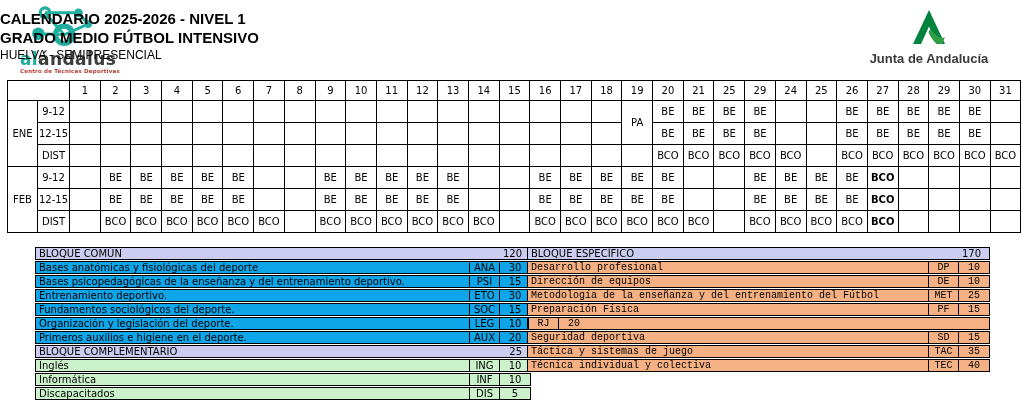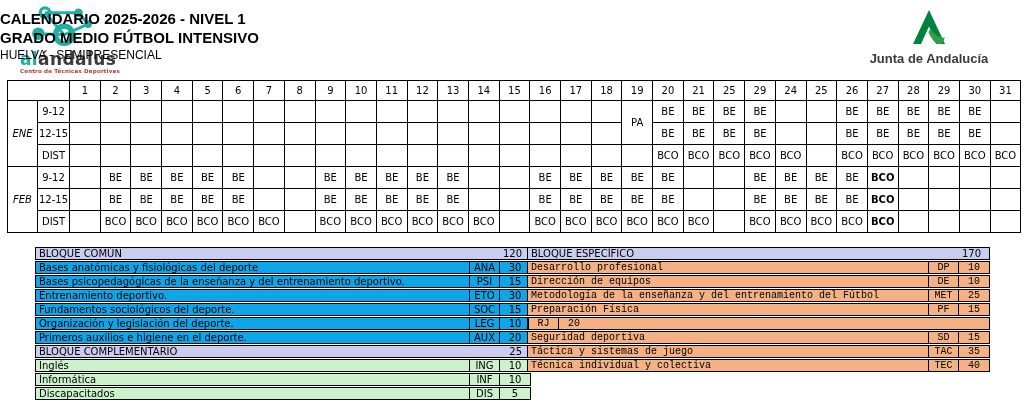--- a/index.html
+++ b/index.html
@@ -21,21 +21,21 @@
   .junta-label{font-size:13px;color:#3a3a3a;font-weight:600;margin-top:4px;font-family:"Liberation Sans",sans-serif;}
   
   #cal-table{position:absolute;left:7px;top:80px;border-collapse:collapse;table-layout:fixed;}
   #cal-table td{border:1px solid #000;text-align:center;vertical-align:middle;padding:0;font-size:10px;overflow:hidden;background:#fff;}
   #cal-table tr.hdr{height:20px;}
   #cal-table tr.mrow{height:22px;}
   td.corner{border:none;}
   td.dayhead{font-size:11px;border-top-width:2px;border-bottom-width:2px;}
   td.dayhead.first{border-left-width:2px;}
   td.last{border-right-width:2px;}
-  td.mlabel{border:2px solid #000;font-size:11px;font-style:italic;}
+  td.mlabel{border:2px solid #000;font-size:11px;}
   td.tlabel{font-size:10px;border-right-width:2px;border-left-width:2px;}
   tr.row-top td{border-top-width:2px;}
   tr.row-bottom td{border-bottom-width:2px;}
   td.c-v{background:#ccccf0;}
   td.c-w{background:#ffffff;}
   td.c-be{background:#f5b183;}
   td.c-bco{background:#ffff99;font-size:9.5px;}
   td.c-bco_b{background:#ffff99;font-size:9.5px;font-weight:bold;}
   td.c-pa{background:#c8c1dc;}
   

